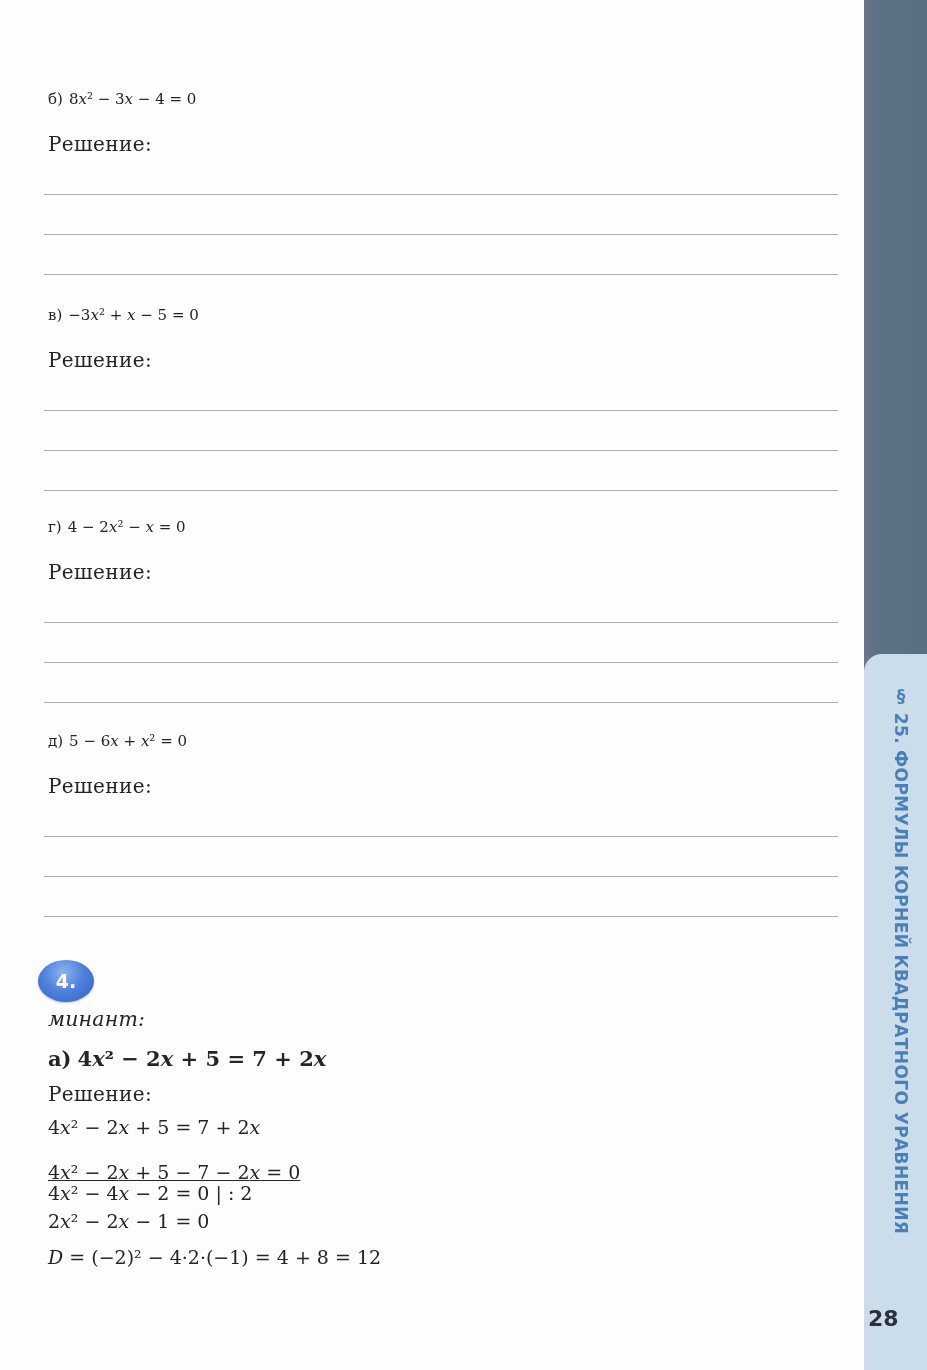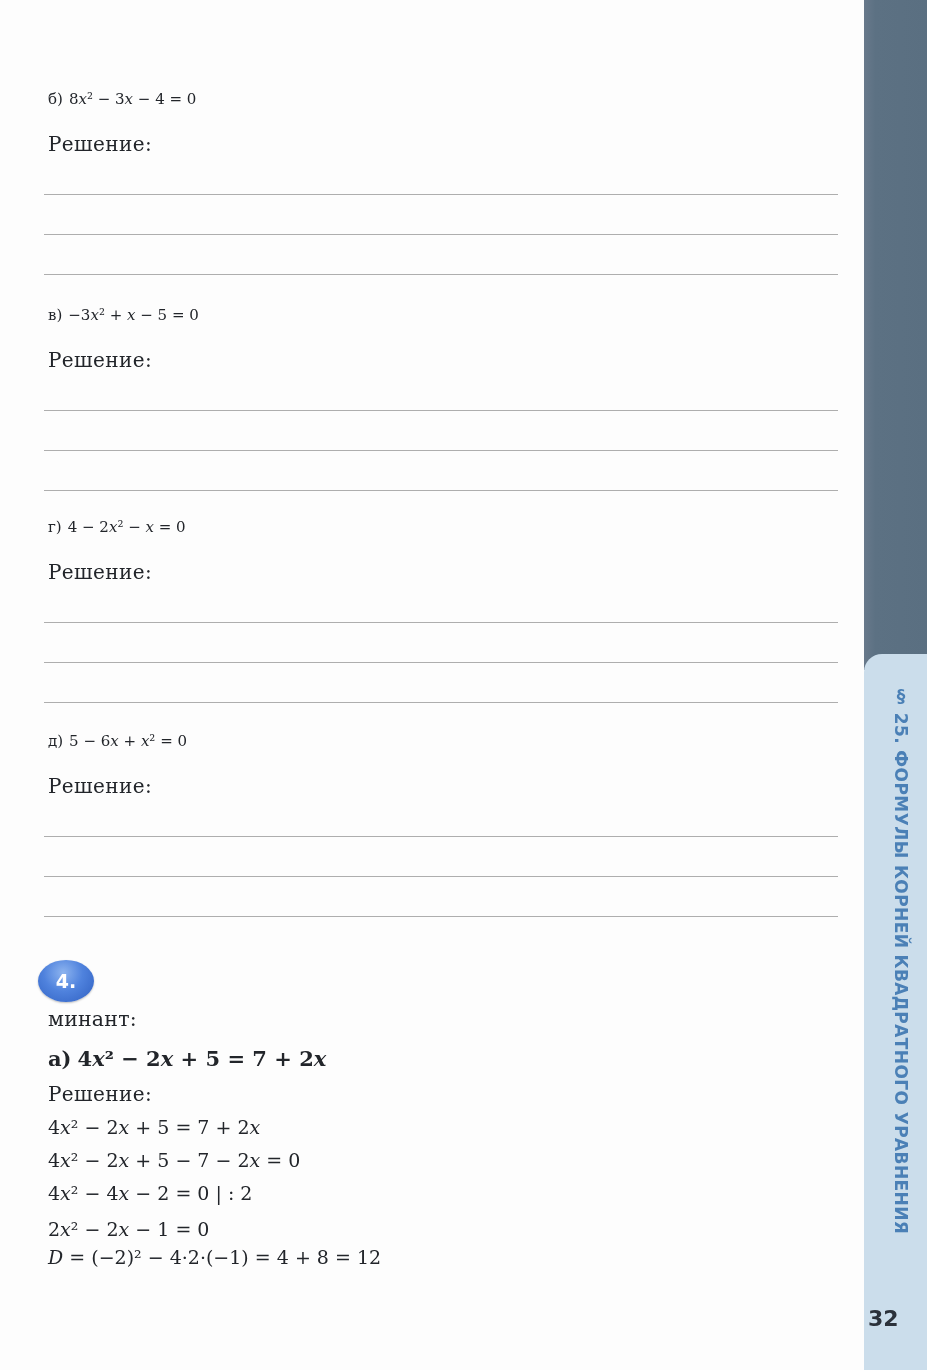--- a/index.html
+++ b/index.html
@@ -52,38 +52,38 @@
     position:absolute;left:0;top:2px;width:56px;height:42px;
     border-radius:50%;
     background:radial-gradient(ellipse at 45% 30%, #8db4ef 0%, #4f82dd 45%, #2f5fc0 100%);
     color:#ffffff;
     font-family:"DejaVu Sans","Liberation Sans",sans-serif;
     font-weight:700;font-size:19px;
     display:flex;align-items:center;justify-content:center;
     box-shadow:0 1px 2px rgba(0,0,0,0.25);
   }
   .prompt-line1{position:absolute;left:66px;top:11px;font-size:20.5px;white-space:nowrap;letter-spacing:0.2px;}
-  .prompt-line2{position:absolute;left:10px;top:49px;font-size:20.5px;letter-spacing:0.2px;}
+  .prompt-line2{position:absolute;left:10px;top:49px;font-size:20.5px;letter-spacing:0.2px;font-style:italic;}
   .item-head{position:absolute;left:10px;top:88px;font-size:21px;white-space:nowrap;font-weight:bold;}
   .item-head .eq{margin-left:6px;}
   .task-sol-label{position:absolute;left:10px;top:124px;font-size:20px;letter-spacing:0.4px;}
   .step{position:absolute;left:10px;font-size:19px;white-space:nowrap;}
-  .step.s0{top:158px;} .step.s1{top:191px;} .step.s2{top:224px;}
-  .step.s3{top:260px;} .step.s4{top:288px;text-align:right;}
+  .step.s0{top:158px;} .step.s1{top:203px;text-decoration:underline;} .step.s2{top:224px;}
+  .step.s3{top:252px;} .step.s4{top:288px;text-align:right;}
   .math i{font-style:italic;}
 </style>
 </head>
 <body>
 
 <div class="page">
 
   <div class="sidebar-dark"></div>
   <div class="sidebar-light"></div>
   <div class="sidebar-title">§ 25. ФОРМУЛЫ КОРНЕЙ КВАДРАТНОГО УРАВНЕНИЯ</div>
-  <div class="page-number">32</div>
+  <div class="page-number">28</div>
 
   <div class="section sec-b">
     <div class="eq-row">
       <span>б)</span><span class="eq math">8<i>x</i>² − 3<i>x</i> − 4 = 0</span>
     </div>
     <div class="sol-label">Решение:</div>
     <div class="rule r1"></div>
     <div class="rule r2"></div>
     <div class="rule r3"></div>
   </div>

